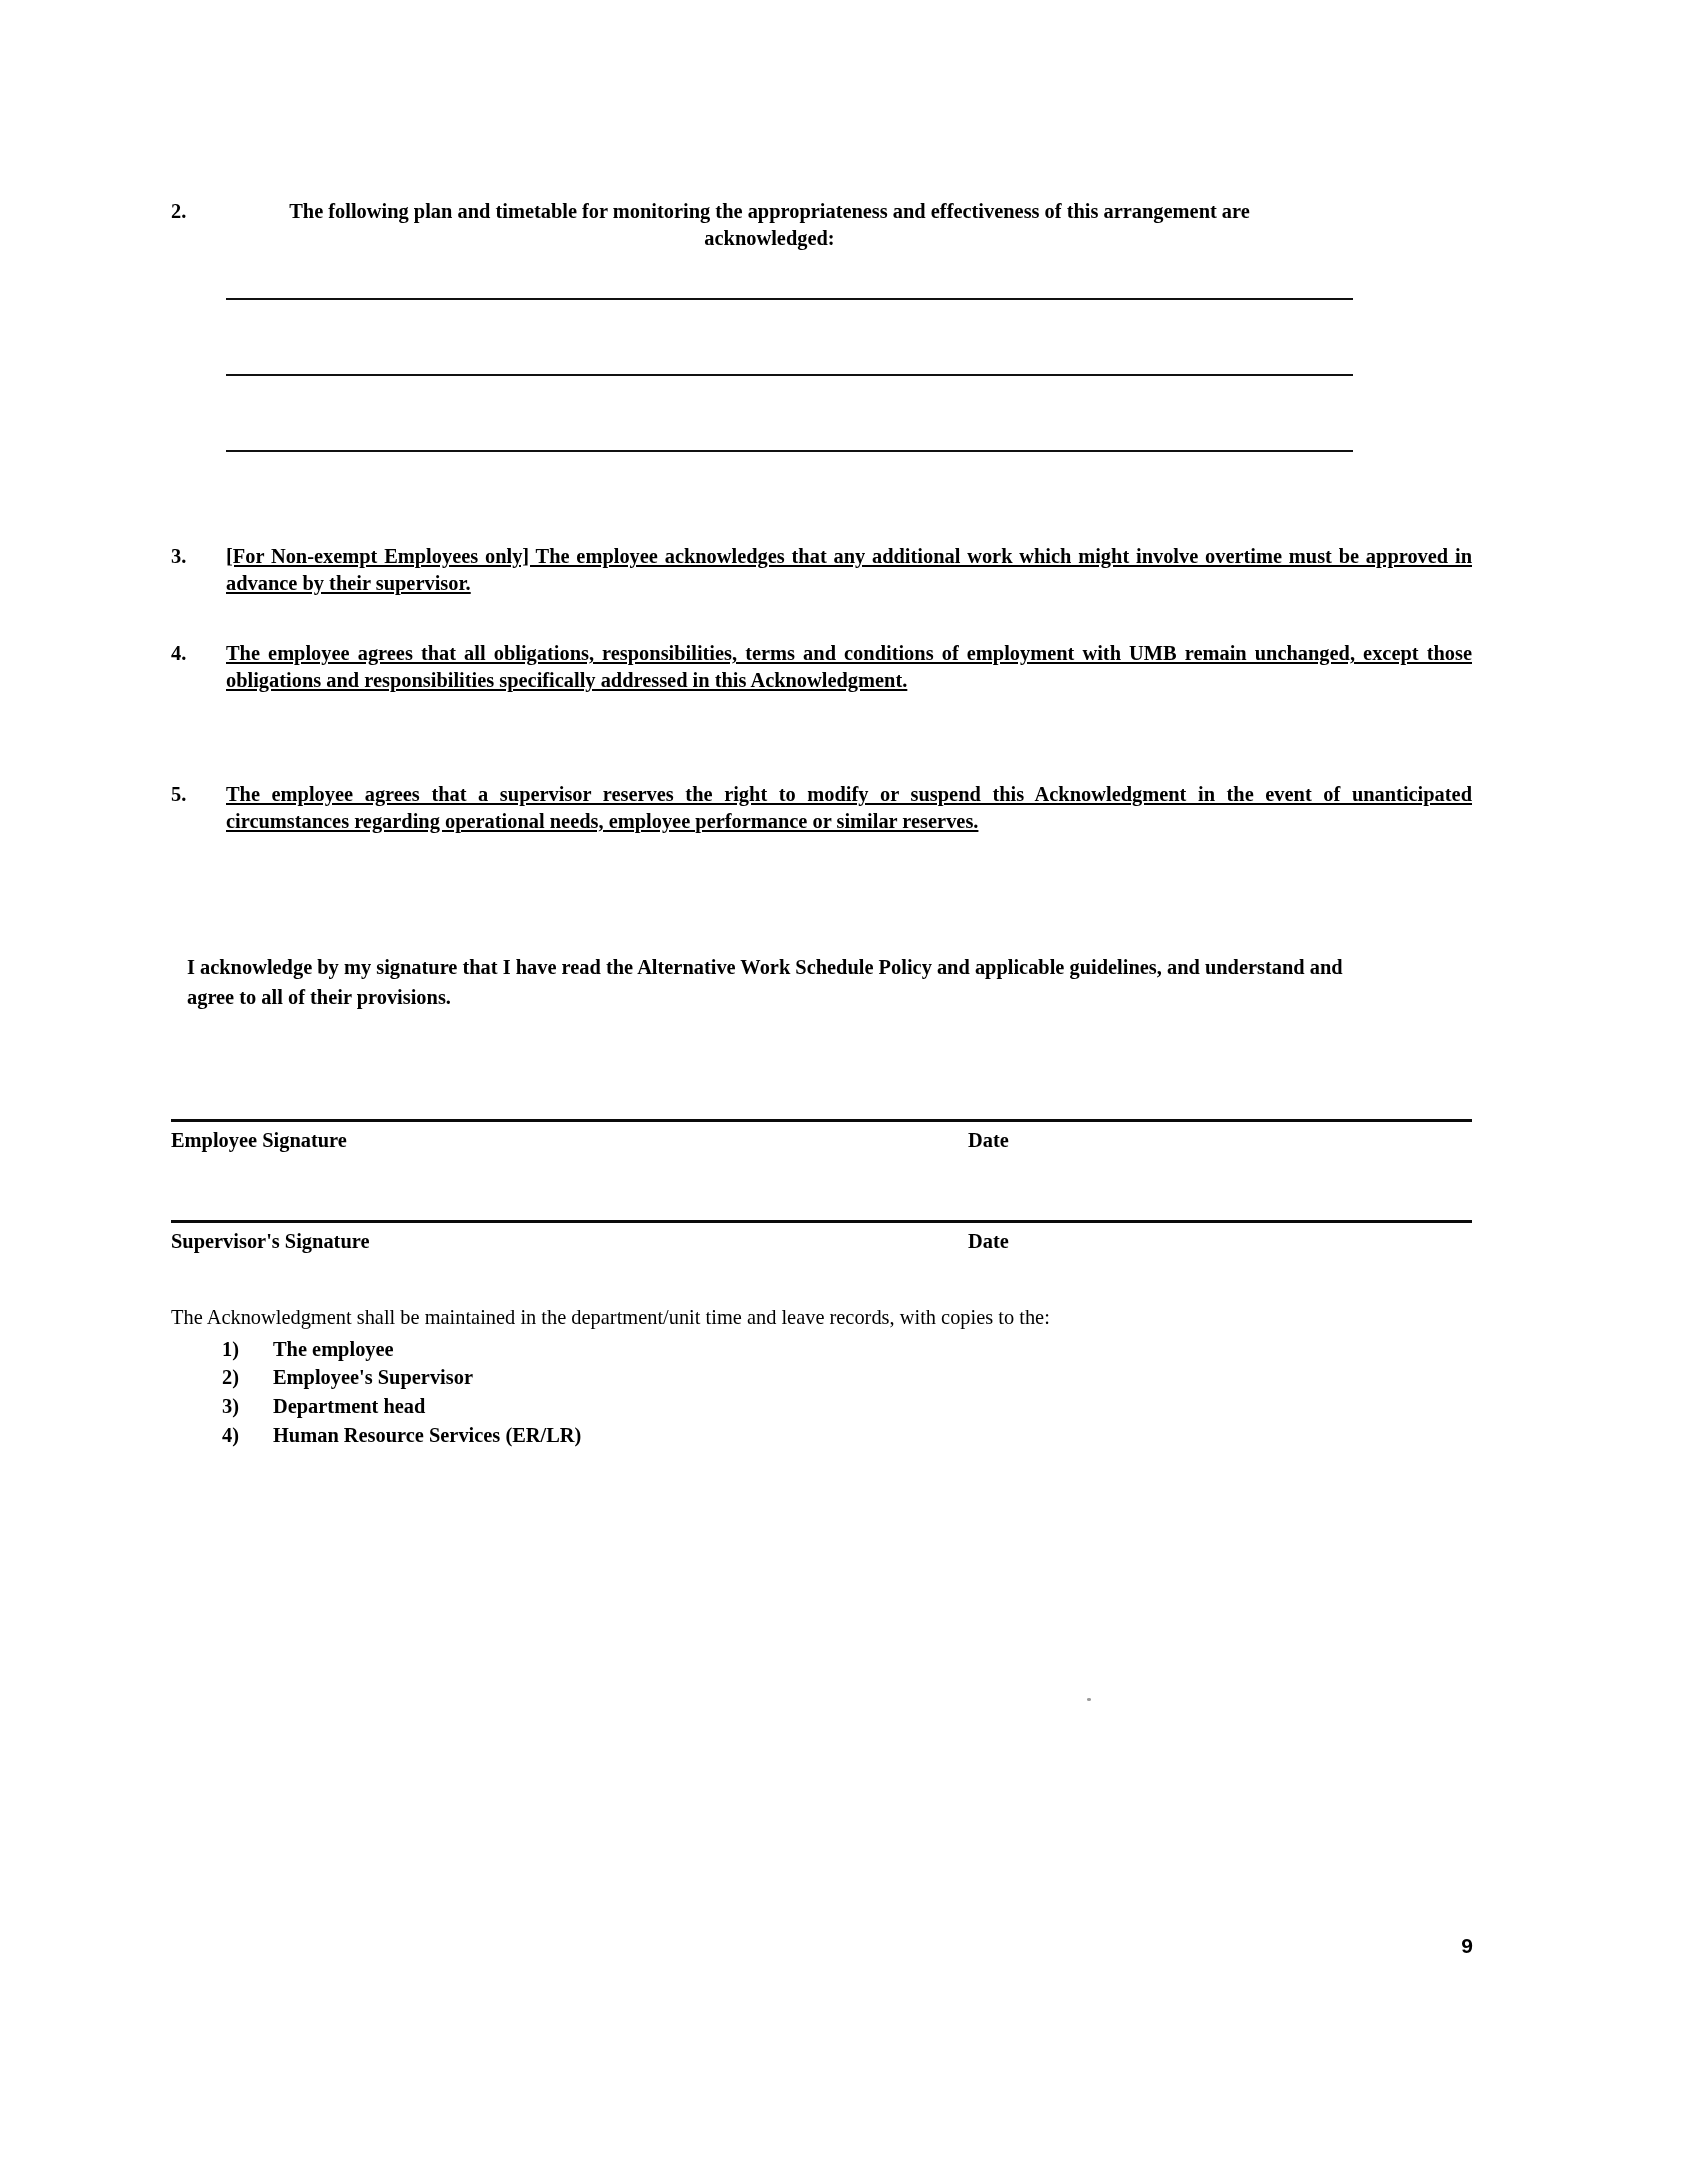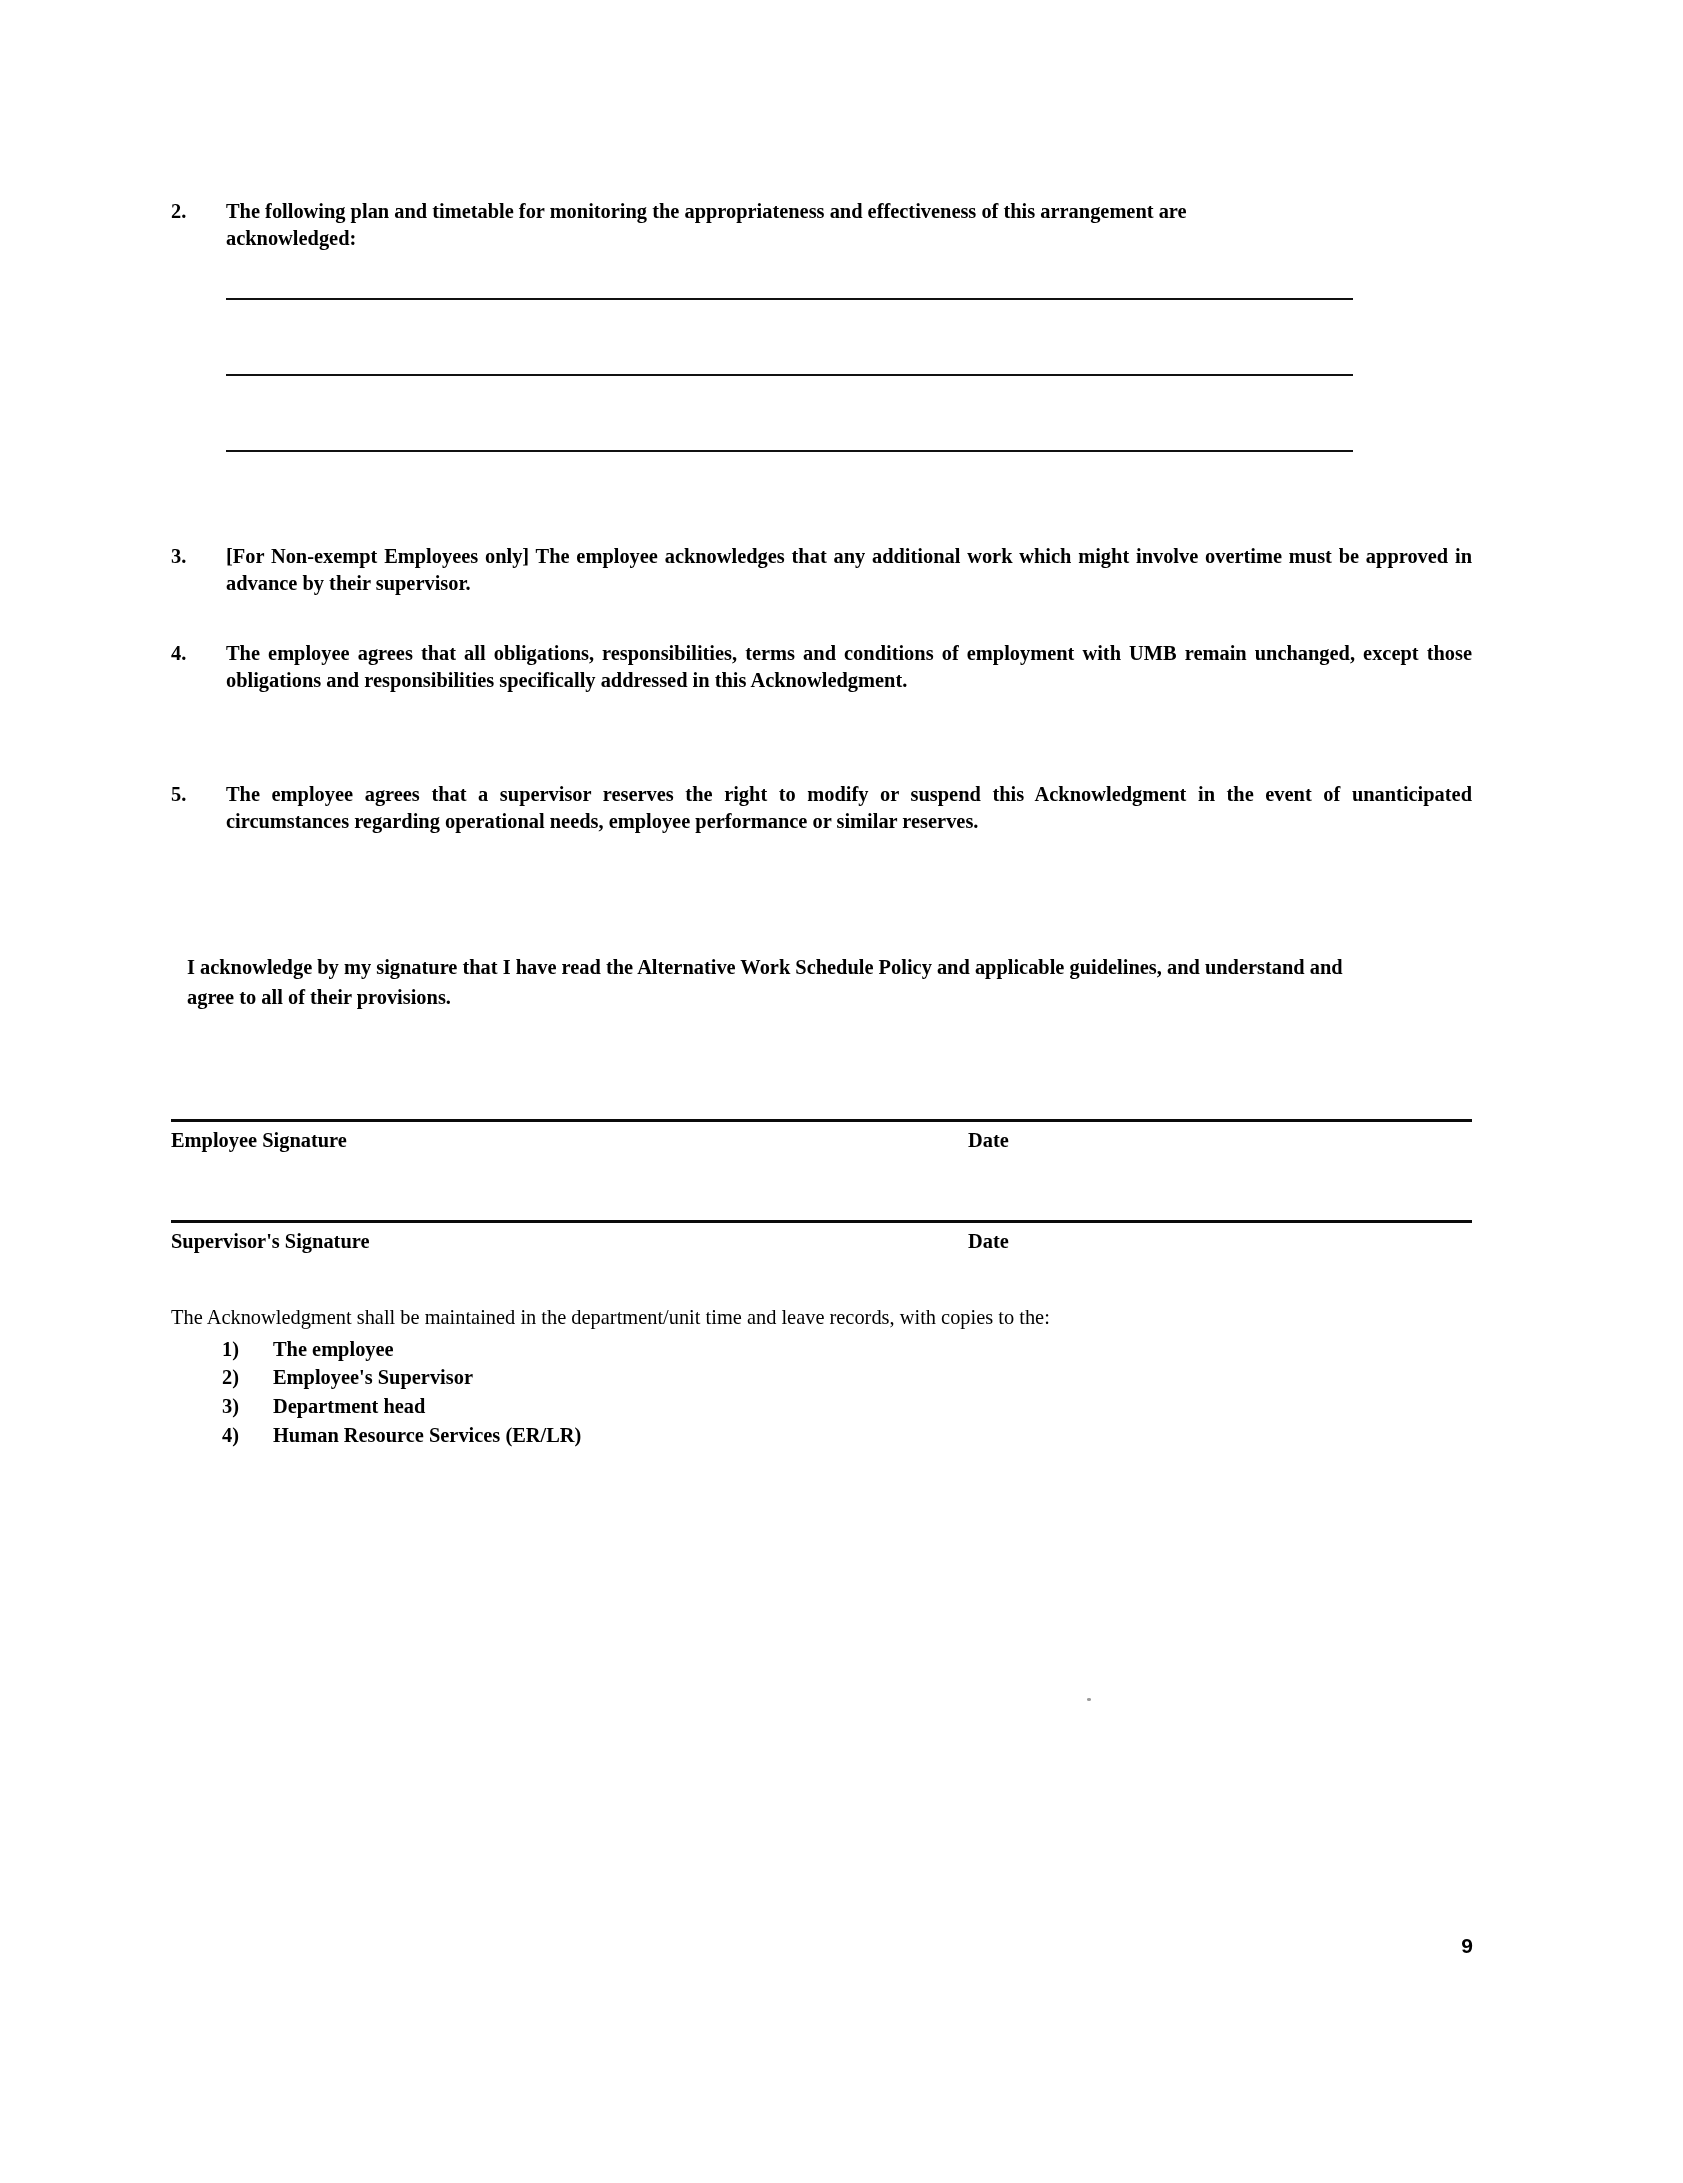--- a/index.html
+++ b/index.html
@@ -40,23 +40,24 @@
     flex: 0 0 55px;
     font-weight: 700;
     font-size: 20.4px;
   }
   .clause-body {
     flex: 1 1 auto;
   }
   .clause-body.justify {
     text-align: justify;
     text-justify: inter-word;
+    text-decoration: underline;
   }
   .clause-body.plain {
-    text-align: left;
+    text-align: center;
   }
 
   
   .blank-rules {
     position: absolute;
     left: 55px;
     top: 298px;
     width: 1127px;
   }
   .blank-rule {

